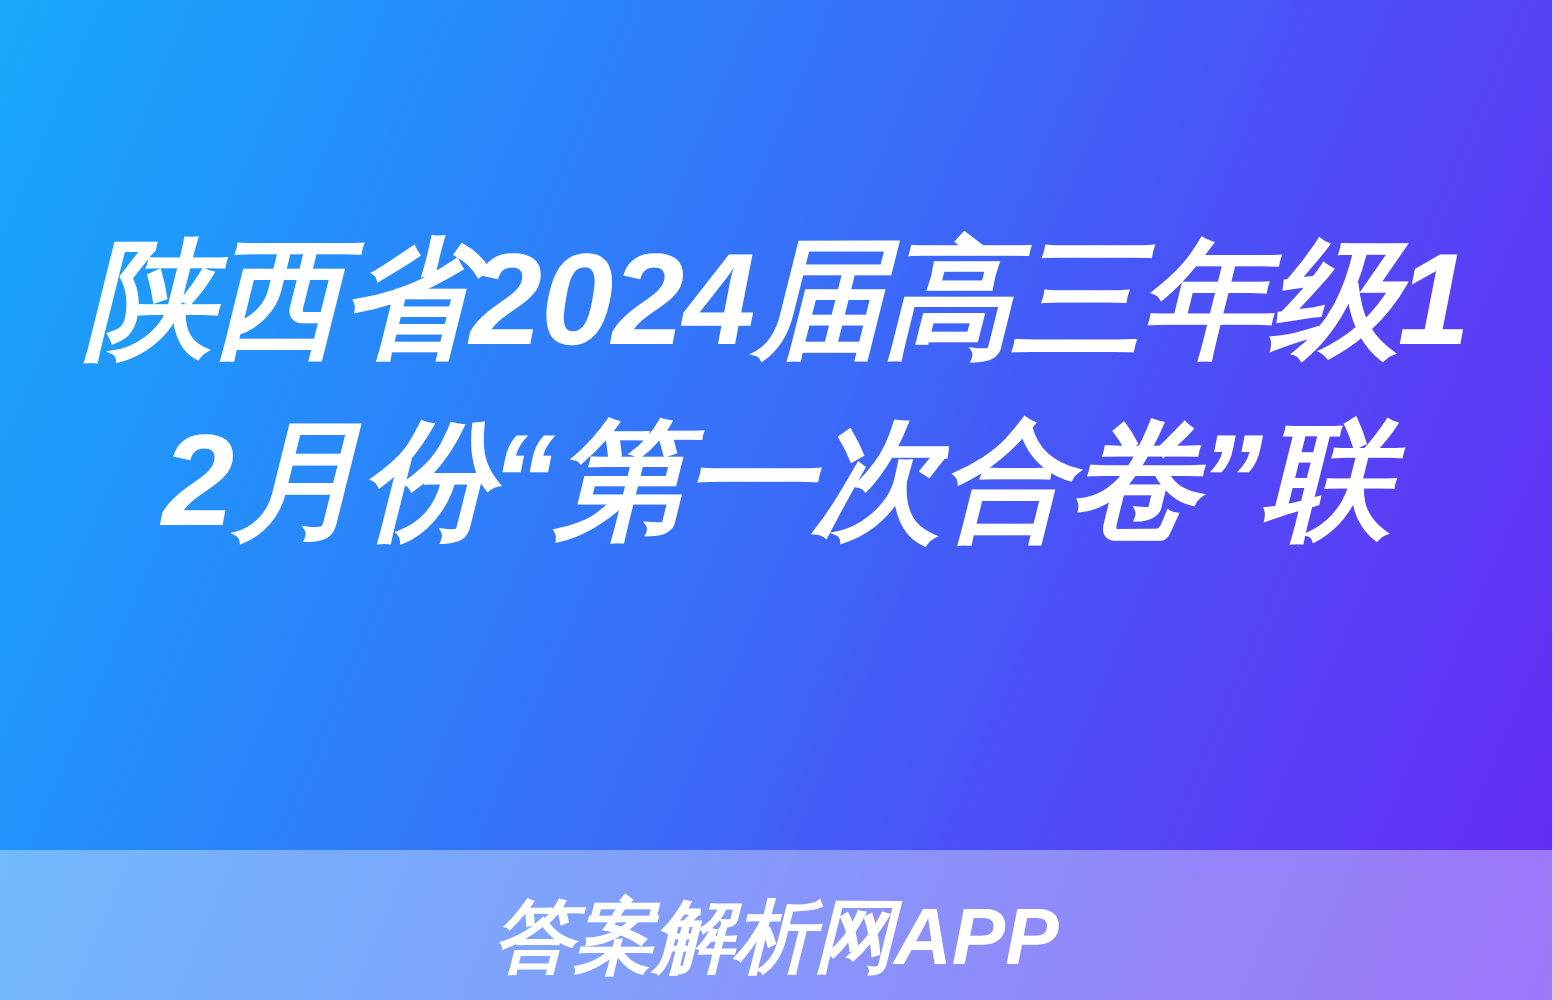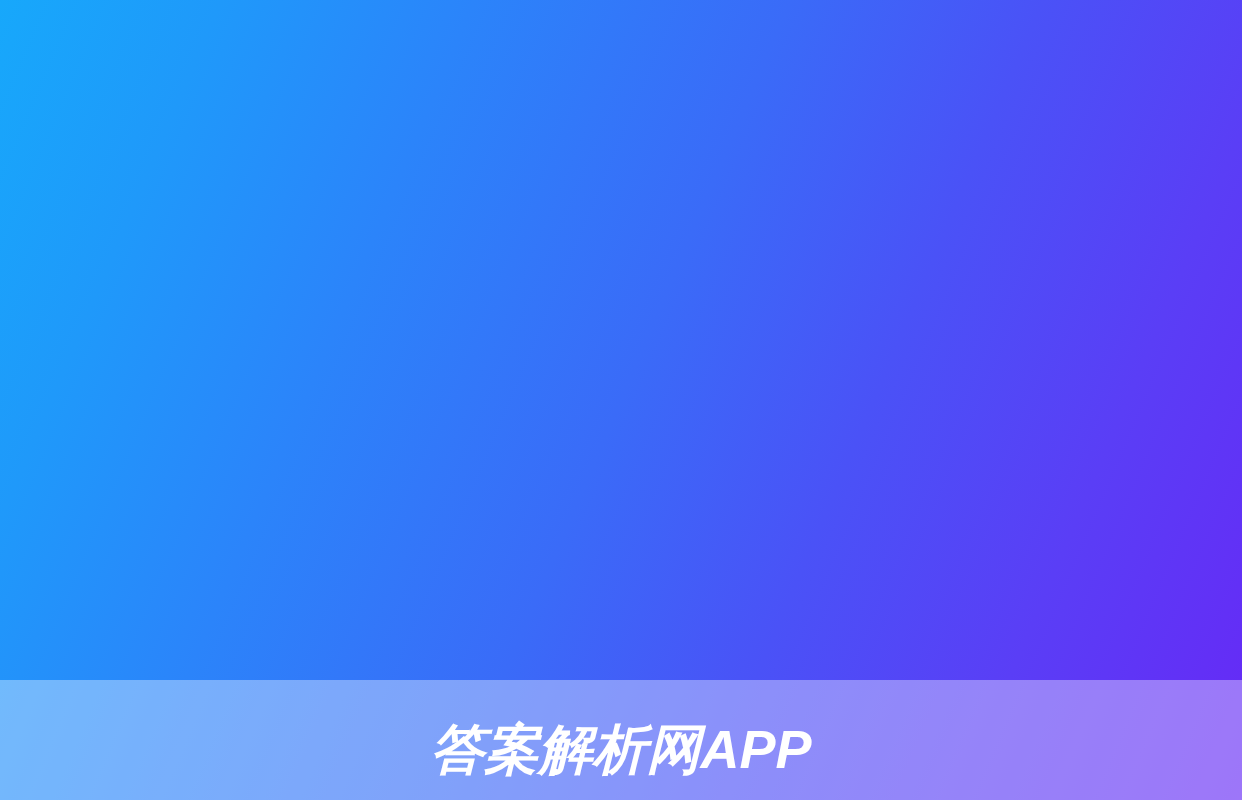--- a/index.html
+++ b/index.html
@@ -64,34 +64,36 @@
     top: 680px;
     height: 120px;
     background: rgba(255, 255, 255, 0.36);
     display: flex;
     align-items: center;
     justify-content: center;
   }
 
   .watermark {
     color: #ffffff;
-    font-size: 54px;
+    font-size: 64px;
     line-height: 50px;
     font-weight: 700;
     font-style: italic;
     letter-spacing: 0px;
     white-space: nowrap;
     margin-top: 17px;
   }
 </style>
 </head>
 <body>
 
 <div class="poster">
 
   <div class="title-block">
+    <span class="title-line">陕西省2024届高三年级1</span>
+    <span class="title-line">2月份“第一次合卷”联</span>
   </div>
 
   <div class="footer-band">
     <span class="watermark">答案解析网APP</span>
   </div>
 
 </div>
 
 </body></html>

